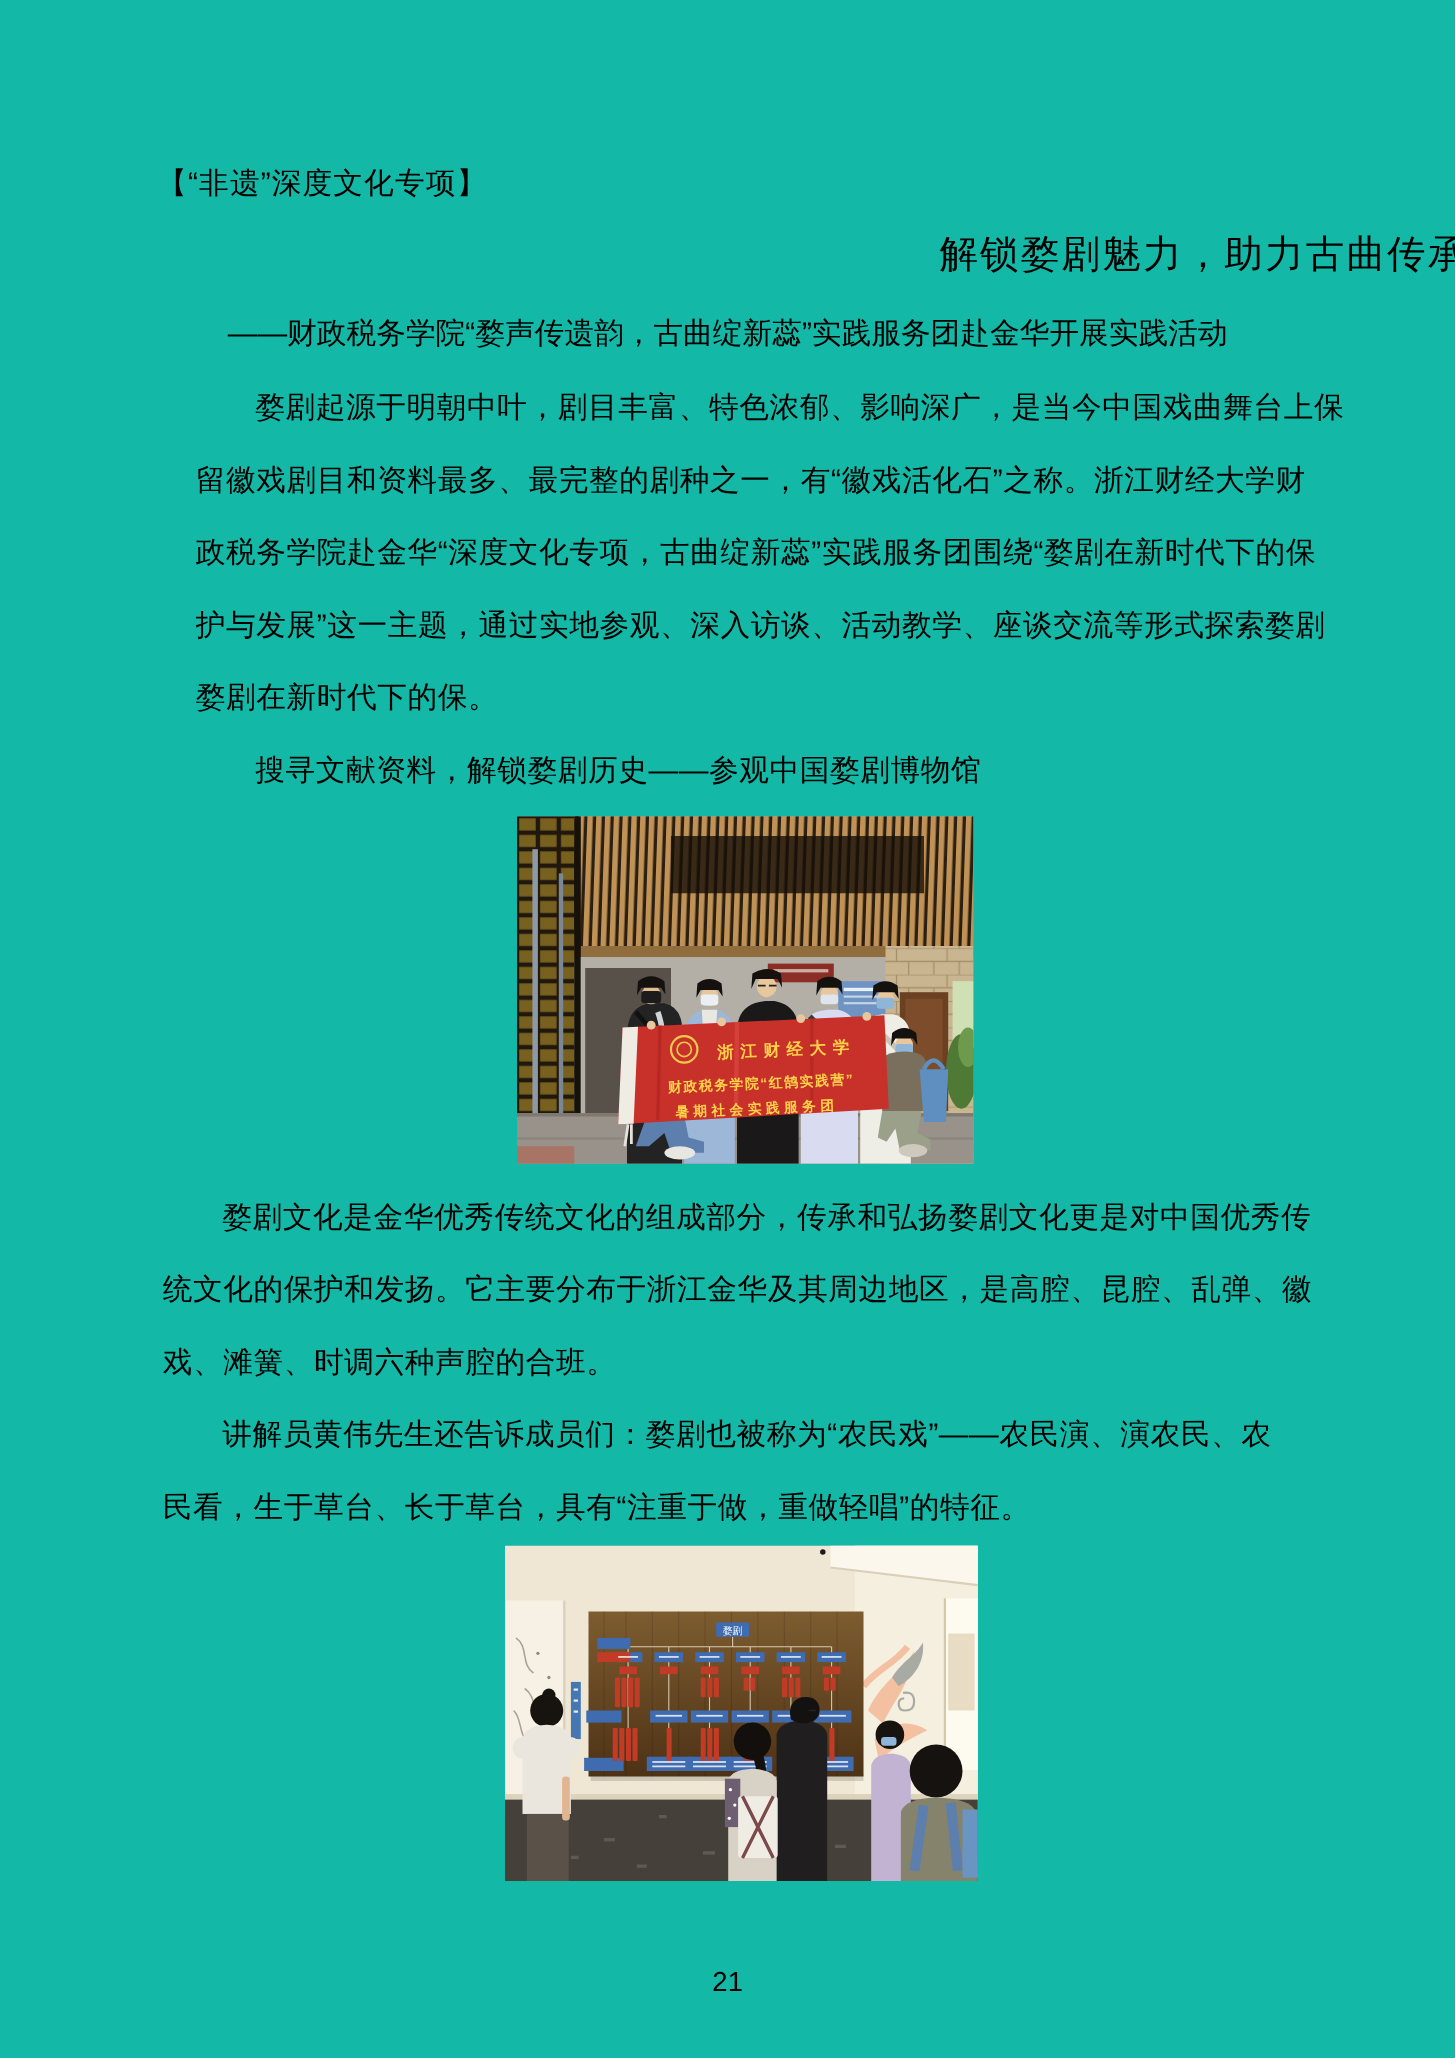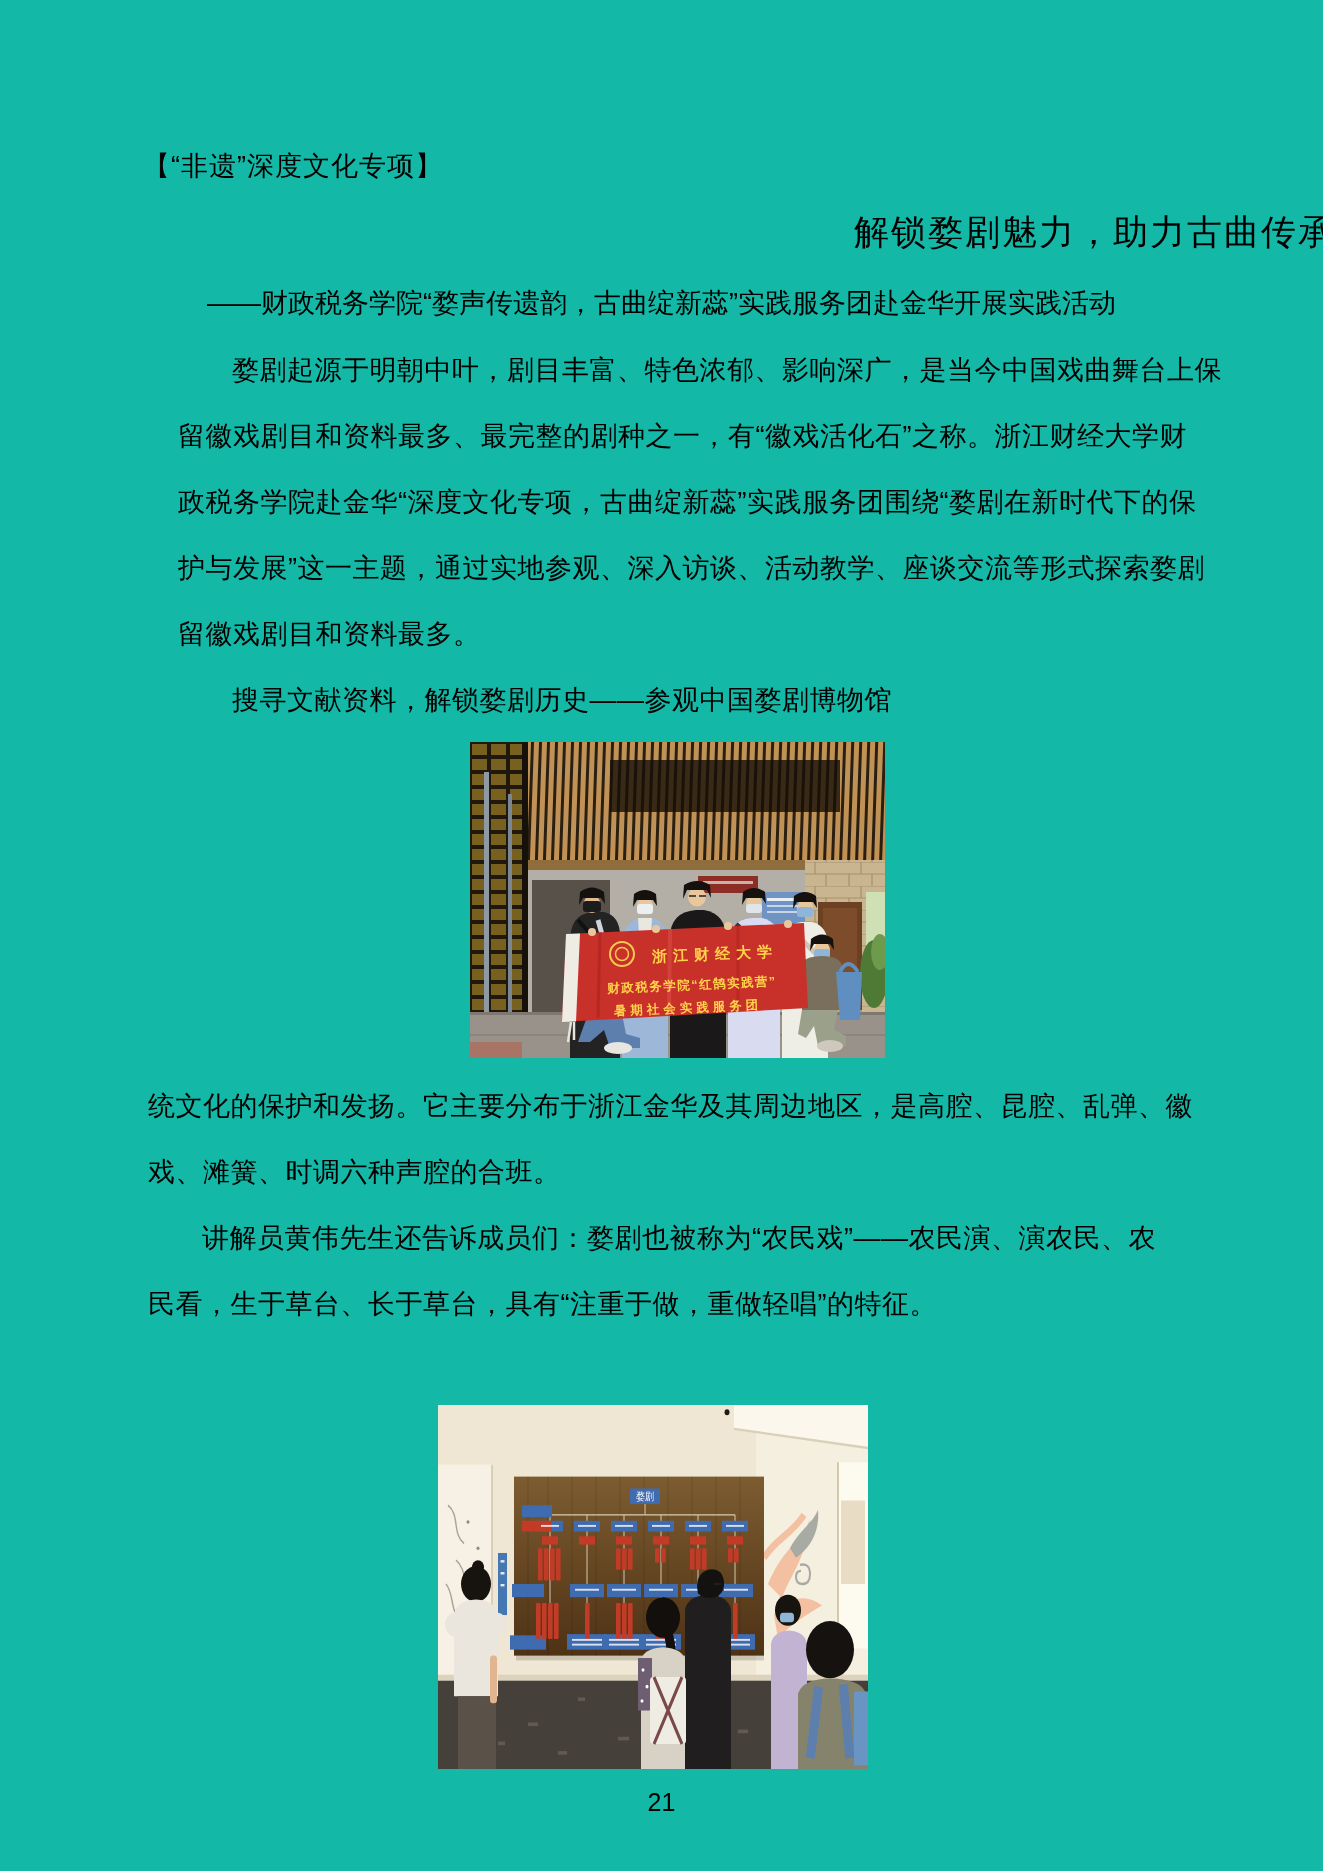--- a/index.html
+++ b/index.html
@@ -10,41 +10,41 @@
   .tag-line{position:absolute;top:150px;left:143px;font-size:27px;line-height:32px;letter-spacing:1px;}
   .doc-title{position:absolute;top:210px;left:12px;width:100%;text-align:right;font-size:35px;line-height:44px;letter-spacing:2px;}
   .doc-subtitle{position:absolute;top:285px;left:0;width:100%;text-align:center;font-size:27px;line-height:36px;}
   .body-block{position:absolute;left:148px;right:150px;}
   .body-block.b1{top:337px;margin-left:30px;}
   .body-block.b2{top:1073px;}
   .t-line{font-size:27px;line-height:66px;height:66px;white-space:nowrap;letter-spacing:0.5px;}
   .t-line.indent{padding-left:54px;}
   .photo{position:absolute;margin:0;padding:0;display:block;}
   .photo-1{top:742px;left:470px;width:415px;height:316px;}
-  .photo-2{top:1405px;left:438px;width:430px;height:364px;}
+  .photo-2{top:1405px;left:459px;width:430px;height:305px;}
   .photo svg{display:block;width:100%;height:100%;}
   .page-number{position:absolute;top:1788px;left:0;width:100%;text-align:center;font-size:25px;line-height:28px;}
 </style>
 </head>
 <body>
 
 <div class="page">
 
   <div class="tag-line">【“非遗”深度文化专项】</div>
 
   <div class="doc-title">解锁婺剧魅力，助力古曲传承</div>
 
   <div class="doc-subtitle">——财政税务学院“婺声传遗韵，古曲绽新蕊”实践服务团赴金华开展实践活动</div>
 
   <div class="body-block b1">
     <div class="t-line indent">婺剧起源于明朝中叶，剧目丰富、特色浓郁、影响深广，是当今中国戏曲舞台上保</div>
     <div class="t-line">留徽戏剧目和资料最多、最完整的剧种之一，有“徽戏活化石”之称。浙江财经大学财</div>
     <div class="t-line">政税务学院赴金华“深度文化专项，古曲绽新蕊”实践服务团围绕“婺剧在新时代下的保</div>
     <div class="t-line">护与发展”这一主题，通过实地参观、深入访谈、活动教学、座谈交流等形式探索婺剧</div>
-    <div class="t-line">留徽戏剧目和资料最多。</div>
+    <div class="t-line">婺剧在新时代下的保。</div>
     <div class="t-line indent">搜寻文献资料，解锁婺剧历史——参观中国婺剧博物馆</div>
   </div>
 
   <figure class="photo photo-1">
     <svg viewBox="0 0 415 316" preserveAspectRatio="none" xmlns="http://www.w3.org/2000/svg">
       <defs>
         <pattern id="slat" width="8" height="12" patternUnits="userSpaceOnUse" patternTransform="rotate(2)">
           <rect width="8" height="12" fill="#2a1f12"></rect>
           <rect width="5" height="12" fill="#c09255"></rect>
         </pattern>
@@ -168,20 +168,21 @@
           <circle cx="122" cy="190" r="4"></circle>
             <circle cx="186" cy="187" r="4"></circle>
           <circle cx="258" cy="184" r="4"></circle>
             <circle cx="318" cy="182" r="4"></circle>
         </g>
       </g>
     </svg>
   </figure>
 
   <div class="body-block b2">
+    <div class="t-line indent">婺剧文化是金华优秀传统文化的组成部分，传承和弘扬婺剧文化更是对中国优秀传</div>
     <div class="t-line">统文化的保护和发扬。它主要分布于浙江金华及其周边地区，是高腔、昆腔、乱弹、徽</div>
     <div class="t-line">戏、滩簧、时调六种声腔的合班。</div>
     <div class="t-line indent">讲解员黄伟先生还告诉成员们：婺剧也被称为“农民戏”——农民演、演农民、农</div>
     <div class="t-line">民看，生于草台、长于草台，具有“注重于做，重做轻唱”的特征。</div>
   </div>
 
   <figure class="photo photo-2">
     <svg viewBox="0 0 430 305" preserveAspectRatio="none" xmlns="http://www.w3.org/2000/svg">
       <defs>
         <linearGradient id="boardwood" x1="0" y1="0" x2="0" y2="1">

